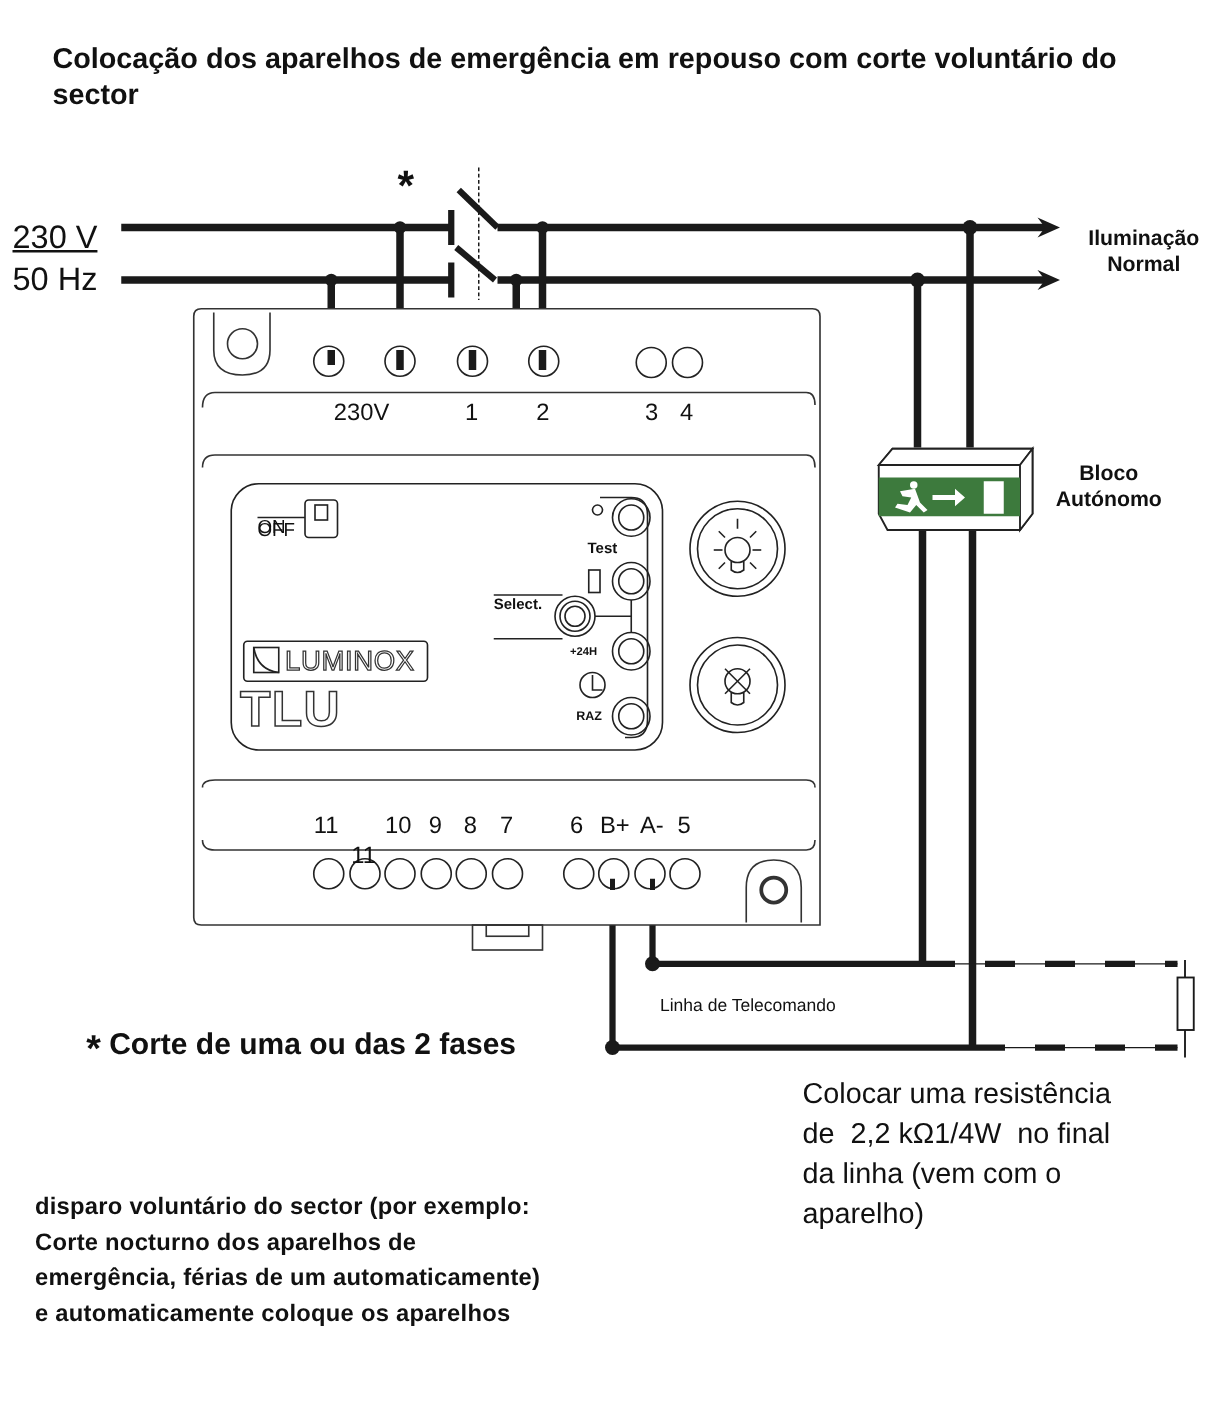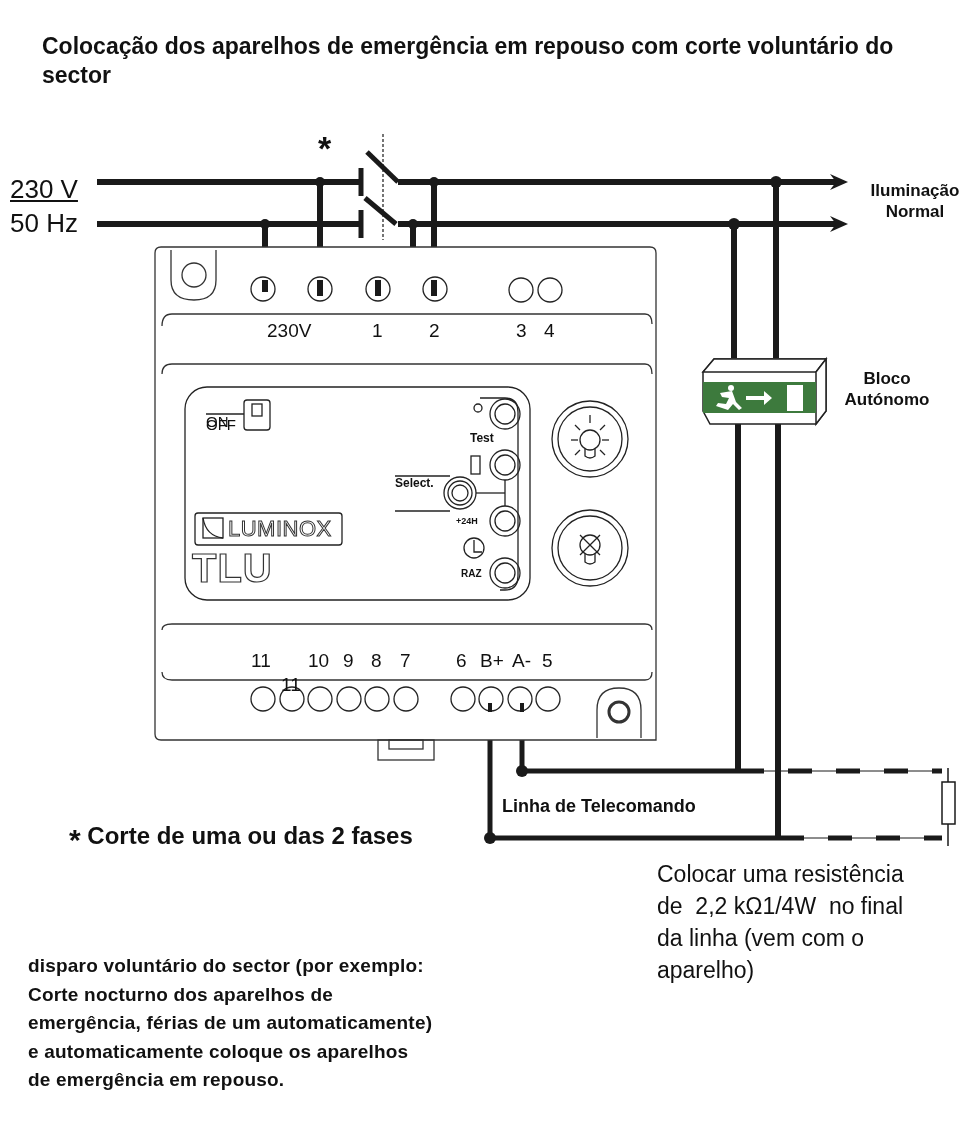--- a/index.html
+++ b/index.html
@@ -4,21 +4,21 @@
 <style>
   html, body { margin:0; padding:0; background:#ffffff; }
   body { width:976px; height:1136px; position:relative; overflow:hidden; font-family:"Liberation Sans", sans-serif; color:#111; }
   .abs { position:absolute; }
   .title { left:42px; top:32px; font-size:23px; font-weight:bold; line-height:29px; width:900px; }
   .supply { font-size:26px; line-height:30px; }
   .lbl-bold { font-weight:bold; font-size:17px; line-height:21px; text-align:center; }
   .term { font-size:19px; }
   .note-star { left:24px; top:822px; font-size:24px; font-weight:bold;margin-left:45px; }
   .para { left:28px; top:952px; font-size:19px; font-weight:bold; line-height:28.5px; width:500px; letter-spacing:0.2px; }
-  .resnote { left:642px; top:858px; font-size:23px; line-height:32px; width:320px;margin-left:15px; }
+  .resnote { left:642px; top:858px; font-size:23px; line-height:32px; width:320px; }
   svg { position:absolute; left:0; top:0; }
   .small-b { font-weight:bold; font-size:12px; }
 </style>
 </head>
 <body>
 
 <div class="abs title">Colocação dos aparelhos de emergência em repouso com corte voluntário do sector</div>
 
 <div class="abs supply" style="left:10px;top:174px;text-decoration:underline;">230 V</div>
 <div class="abs supply" style="left:10px;top:208px;">50 Hz</div>
@@ -242,33 +242,32 @@
 
 <div class="abs" style="left:206px;top:397px;font-size:15px;margin-top:16px;">ON</div>
 <div class="abs" style="left:206px;top:416px;font-size:15px;">OFF</div>
 <div class="abs" style="left:228px;top:516px;font-size:22px;letter-spacing:0.5px;color:#fff;-webkit-text-stroke:1px #333;">LUMINOX</div>
 <div class="abs" style="left:192px;top:546px;font-size:40px;font-weight:bold;color:#fff;-webkit-text-stroke:1.2px #333;letter-spacing:1px;">TLU</div>
 <div class="abs small-b" style="left:470px;top:431px;">Test</div>
 <div class="abs small-b" style="left:395px;top:476px;">Select.</div>
 <div class="abs" style="left:456px;top:516px;font-size:9px;font-weight:bold;">+24H</div>
 <div class="abs" style="left:461px;top:568px;font-size:10px;font-weight:bold;">RAZ</div>
 
-<div class="abs" style="left:502px;top:796px;font-size:18px;font-weight:bold;">Linha de Telecomando</div>
+<div class="abs" style="left:528px;top:796px;font-size:14px;font-weight:normal;">Linha de Telecomando</div>
 
 <div class="abs note-star">
   <span style="font-size:30px;vertical-align:-6px;">*</span>
   <span>Corte de uma ou das 2 fases</span>
 </div>
 
 <div class="abs resnote">
   <div>Colocar uma resistência</div>
   <div style="white-space:pre;">de  2,2 kΩ1/4W  no final</div>
   <div>da linha (vem com o</div>
   <div>aparelho)</div>
 </div>
 
 <div class="abs para">
   <div>disparo voluntário do sector (por exemplo:</div>
   <div>Corte nocturno dos aparelhos de</div>
   <div>emergência, férias de um automaticamente)</div>
   <div>e automaticamente coloque os aparelhos</div>
-  <div>de emergência em repouso.</div>
 </div>
 
 </body></html>

